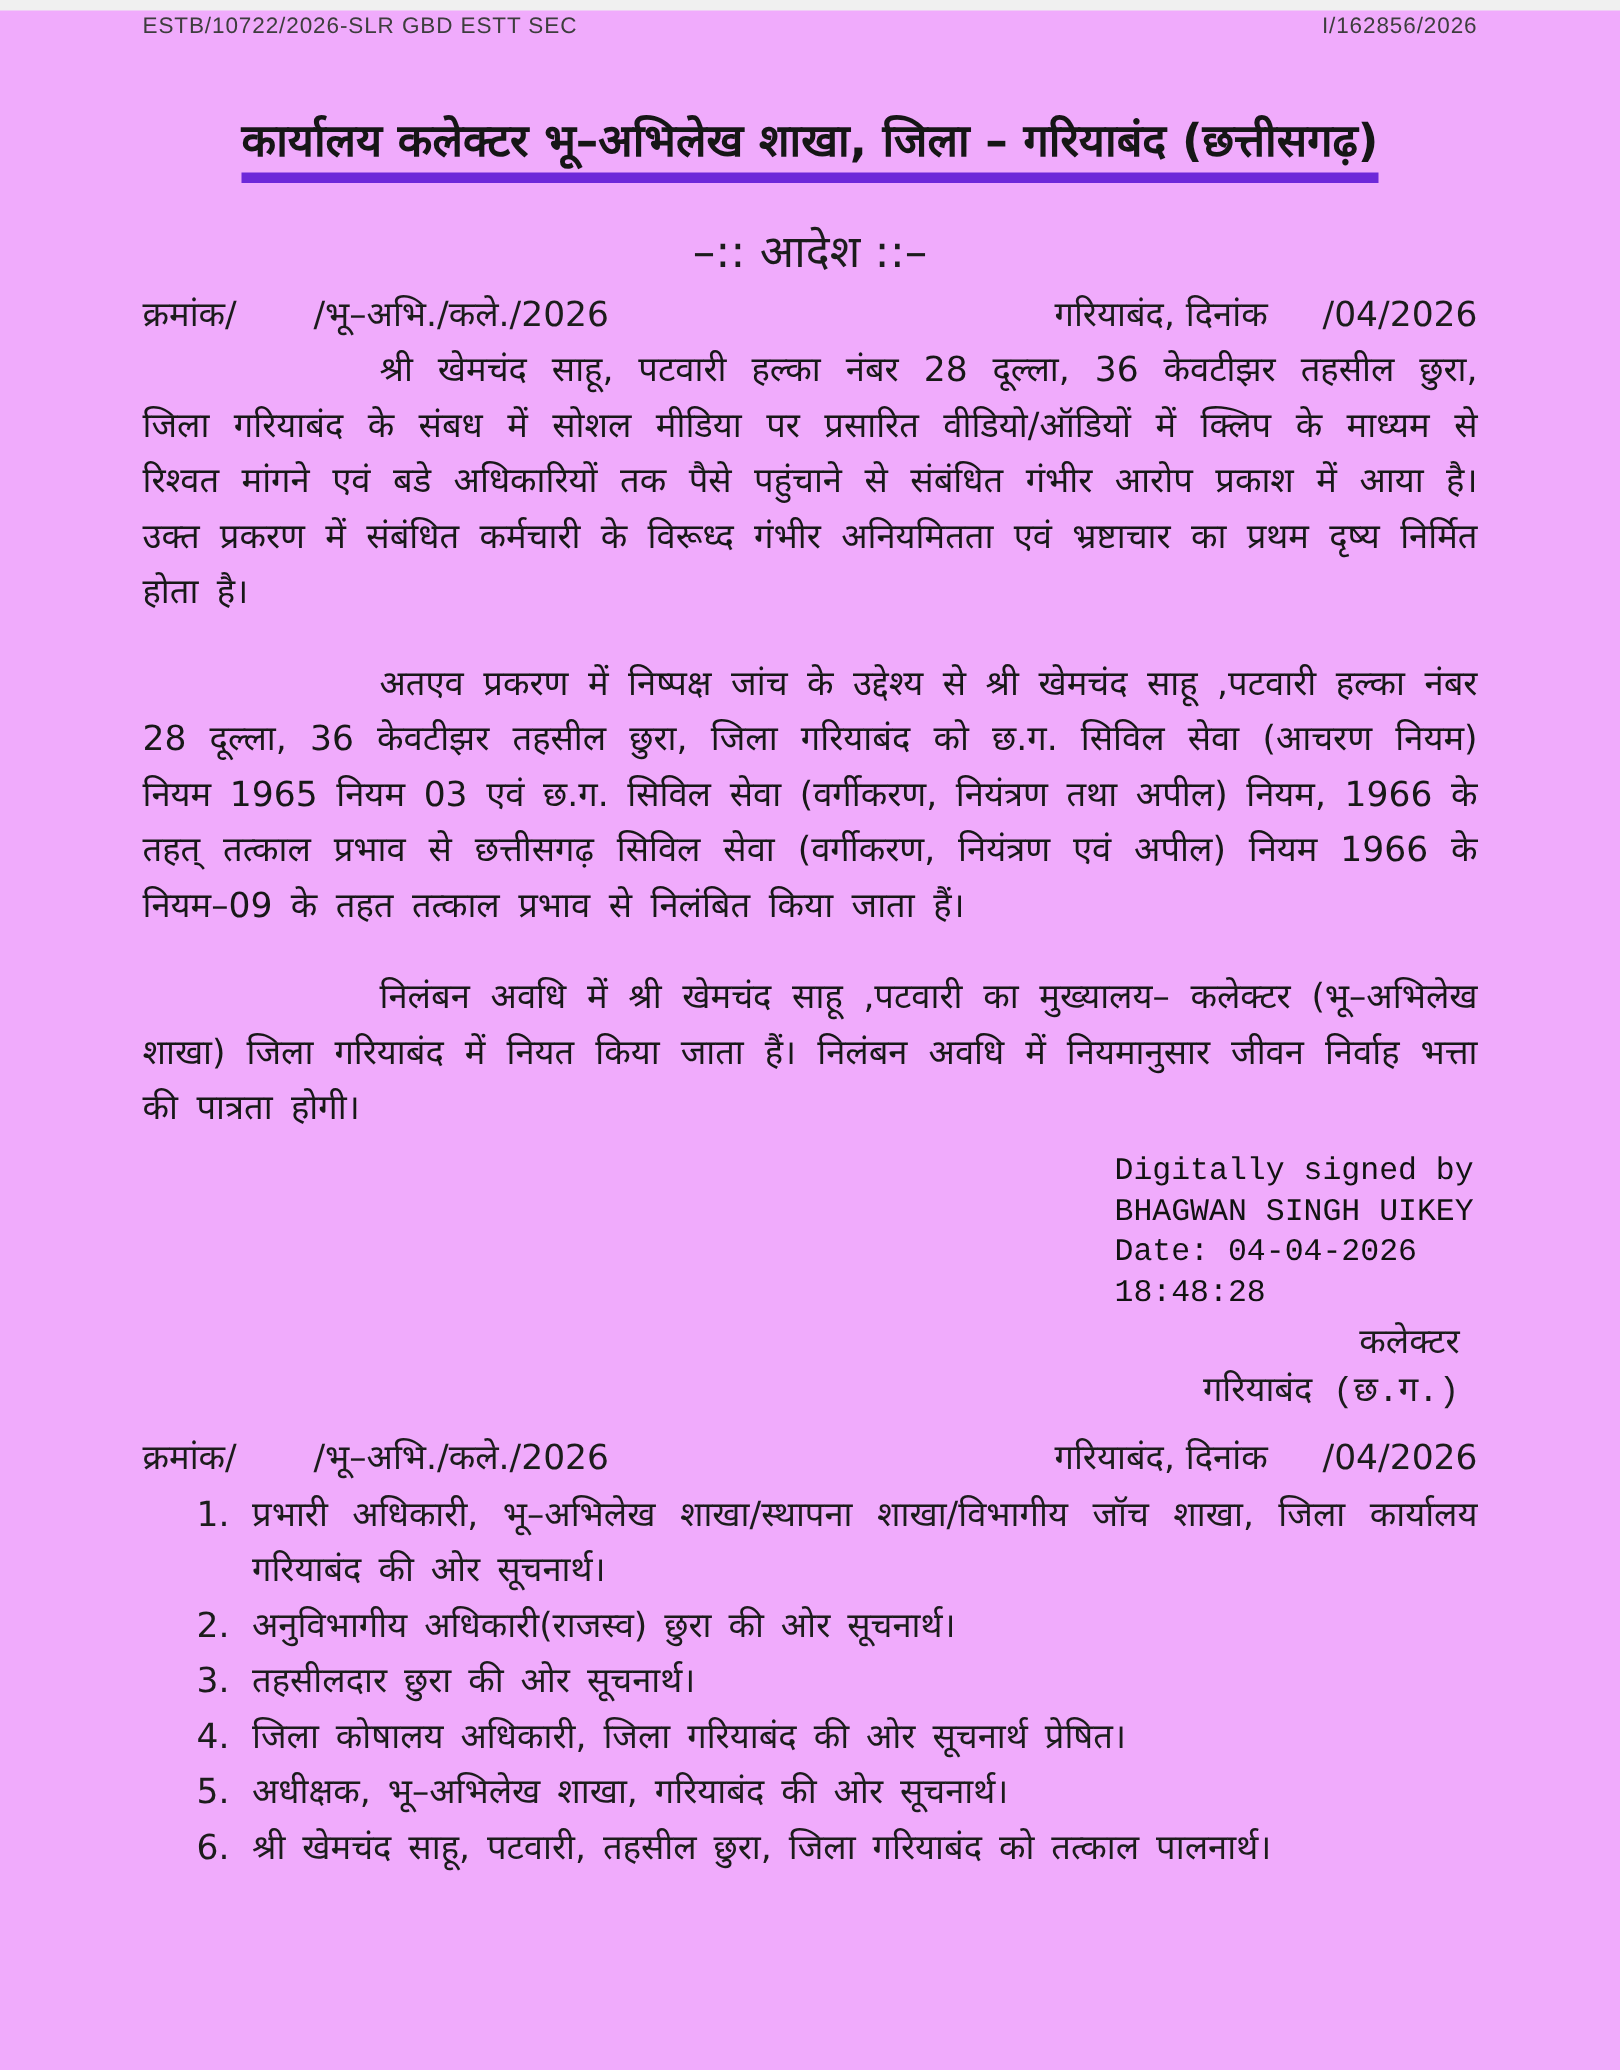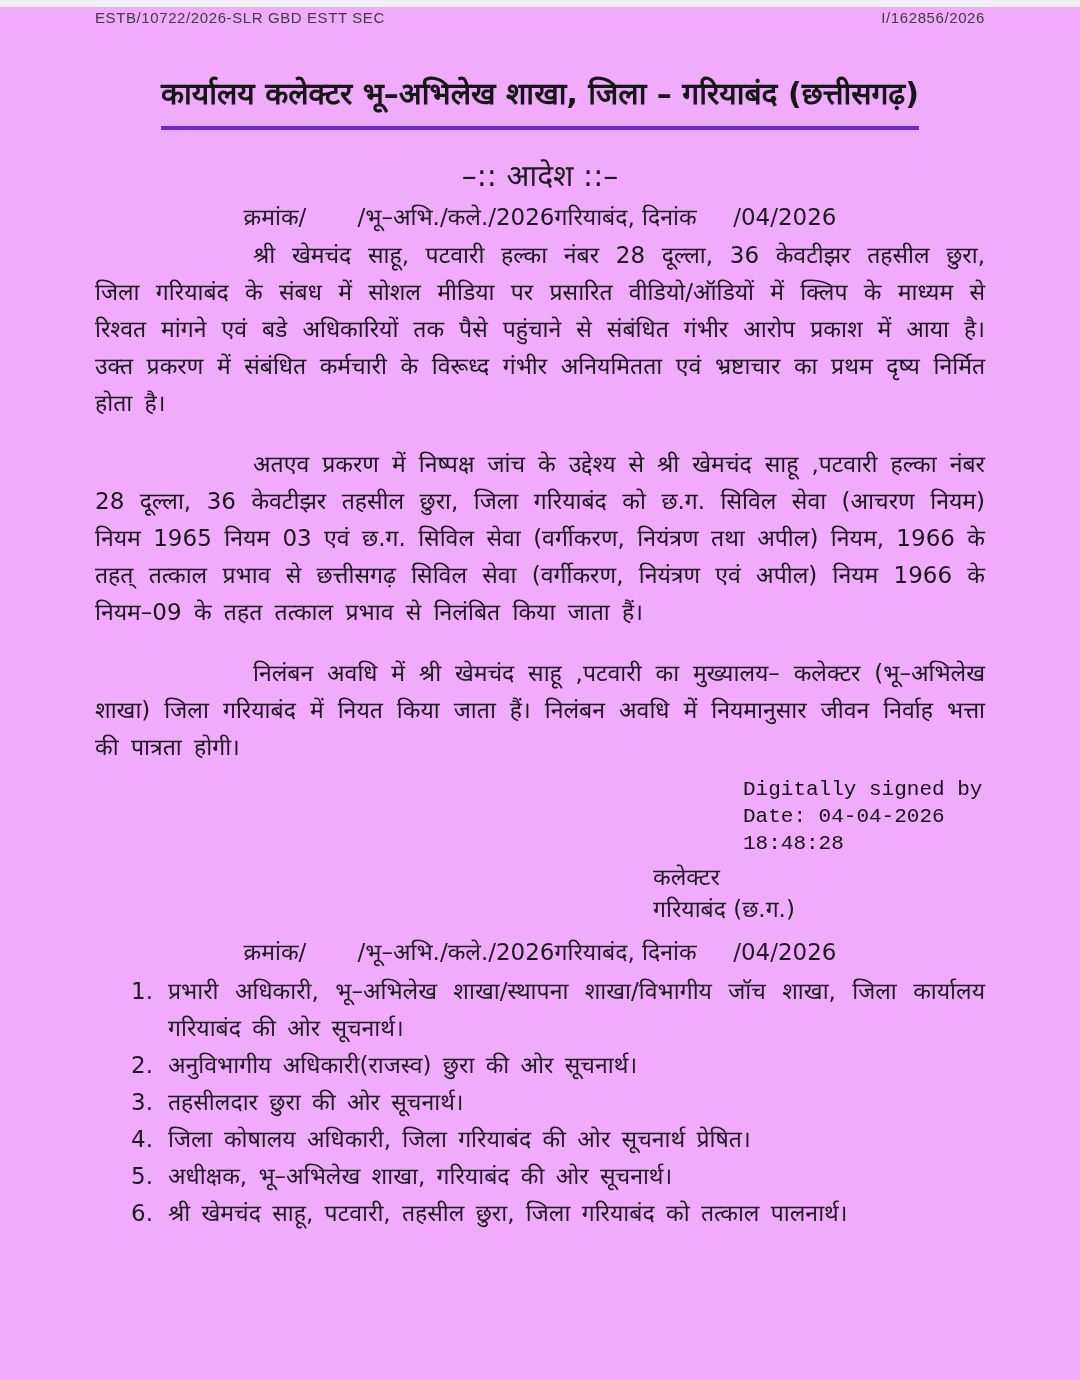--- a/index.html
+++ b/index.html
@@ -33,33 +33,33 @@
   }
   .doc-title {
     margin-top: 46px;
     text-align: center;
     font-size: 30px;
     font-weight: bold;
     color: #161616;
   }
   .doc-title .underline {
     display: inline-block;
-    border-bottom: 4px solid #6d28d9;
-    padding-bottom: 13px;
+    border-bottom: 7px solid #6d28d9;
+    padding-bottom: 2px;
   }
   .order-heading {
     margin-top: 24px;
     text-align: center;
     font-size: 30px;
     color: #1c1c1c;
     white-space: pre;
   }
   .ref-row {
     display: flex;
-    justify-content: center;
+    justify-content: space-between;
     margin-top: 5px;
     font-size: 23px;
     white-space: pre;
   }
   .ref-row.second { margin-top: 10px; }
   .body-para {
     margin-top: 5px;
     font-size: 23px;
     line-height: 37px;
     text-align: justify;
@@ -74,23 +74,24 @@
     margin-left: 648px;
     font-family: Liberation Mono, monospace;
     font-size: 21px;
     line-height: 27px;
     color: #121212;
   }
   .sig-block {
     width: 320px;
     margin-left: 558px;
     margin-top: 4px;
-    text-align: left;
+    text-align: right;
     font-size: 23px;
     line-height: 32px;
+    font-family: Liberation Mono, monospace;
   }
   .copies-label {
     margin-top: 4px;
     font-size: 23px;
   }
   .copies-list {
     margin-top: 6px;
     font-size: 23px;
     line-height: 37px;
   }
@@ -130,20 +131,21 @@
     <span>क्रमांक/       /भू–अभि./कले./2026</span>
     <span>गरियाबंद, दिनांक     /04/2026</span>
   </div>
 
   <div class="body-para p1">श्री खेमचंद साहू, पटवारी हल्का नंबर 28 दूल्ला, 36 केवटीझर तहसील छुरा, जिला गरियाबंद के संबध में  सोशल मीडिया पर प्रसारित वीडियो/ऑडियों में क्लिप के माध्यम से रिश्वत मांगने एवं बडे अधिकारियों तक पैसे पहुंचाने से संबंधित गंभीर आरोप प्रकाश में आया है। उक्त प्रकरण में संबंधित कर्मचारी के विरूध्द गंभीर अनियमितता एवं भ्रष्टाचार का प्रथम दृष्य निर्मित होता है।</div>
   <div class="body-para p2">अतएव प्रकरण में निष्पक्ष जांच के उद्देश्य से श्री खेमचंद साहू ,पटवारी हल्का नंबर 28 दूल्ला, 36 केवटीझर तहसील छुरा, जिला गरियाबंद को छ.ग. सिविल सेवा (आचरण नियम) नियम 1965 नियम 03 एवं छ.ग. सिविल सेवा (वर्गीकरण, नियंत्रण तथा अपील) नियम, 1966 के तहत् तत्काल प्रभाव से छत्तीसगढ़ सिविल सेवा (वर्गीकरण, नियंत्रण एवं अपील) नियम 1966 के नियम–09 के तहत तत्काल प्रभाव से निलंबित किया जाता हैं।</div>
   <div class="body-para p3">निलंबन अवधि में श्री खेमचंद साहू ,पटवारी का मुख्यालय– कलेक्टर (भू–अभिलेख शाखा) जिला गरियाबंद में नियत किया जाता हैं। निलंबन अवधि में नियमानुसार जीवन निर्वाह भत्ता की पात्रता होगी।</div>
 
   <div class="digital-sig">
     <div>Digitally signed by</div>
+    <div>BHAGWAN SINGH UIKEY</div>
     <div>Date: 04-04-2026</div>
     <div>18:48:28</div>
   </div>
 
   <div class="sig-block">
     <div>कलेक्टर</div>
     <div>गरियाबंद (छ.ग.)</div>
   </div>
 
   <div class="ref-row second">

